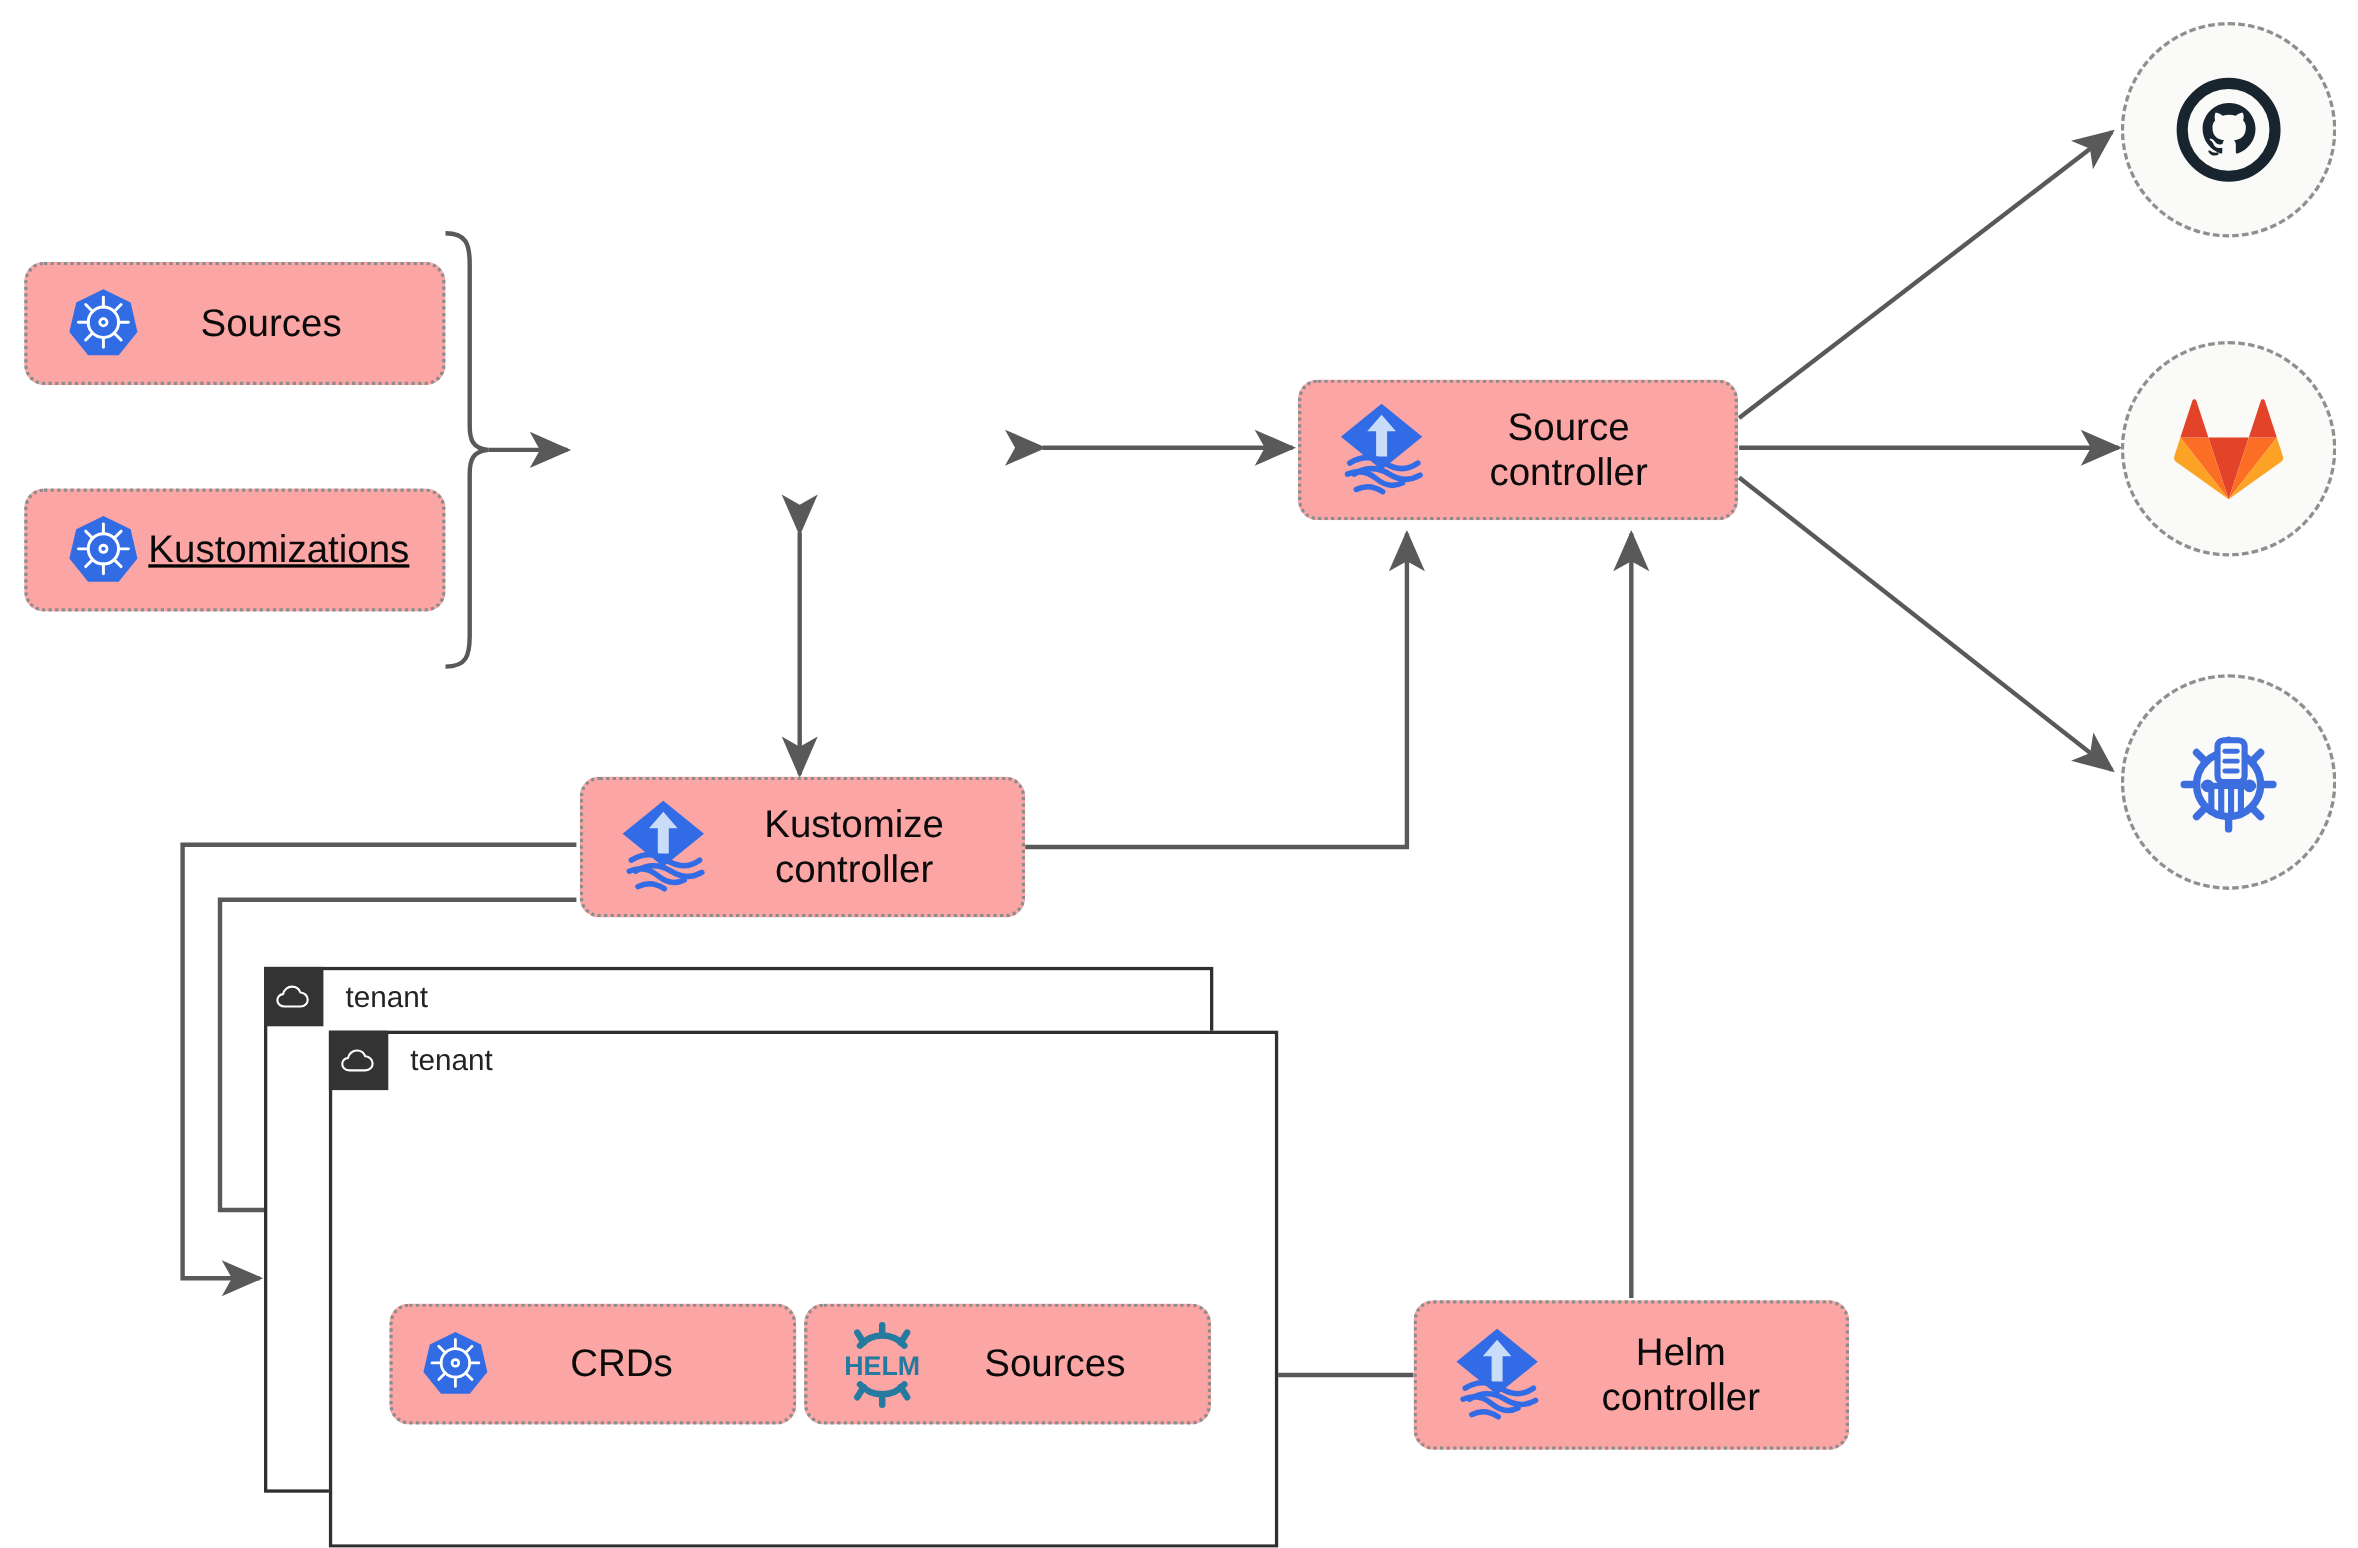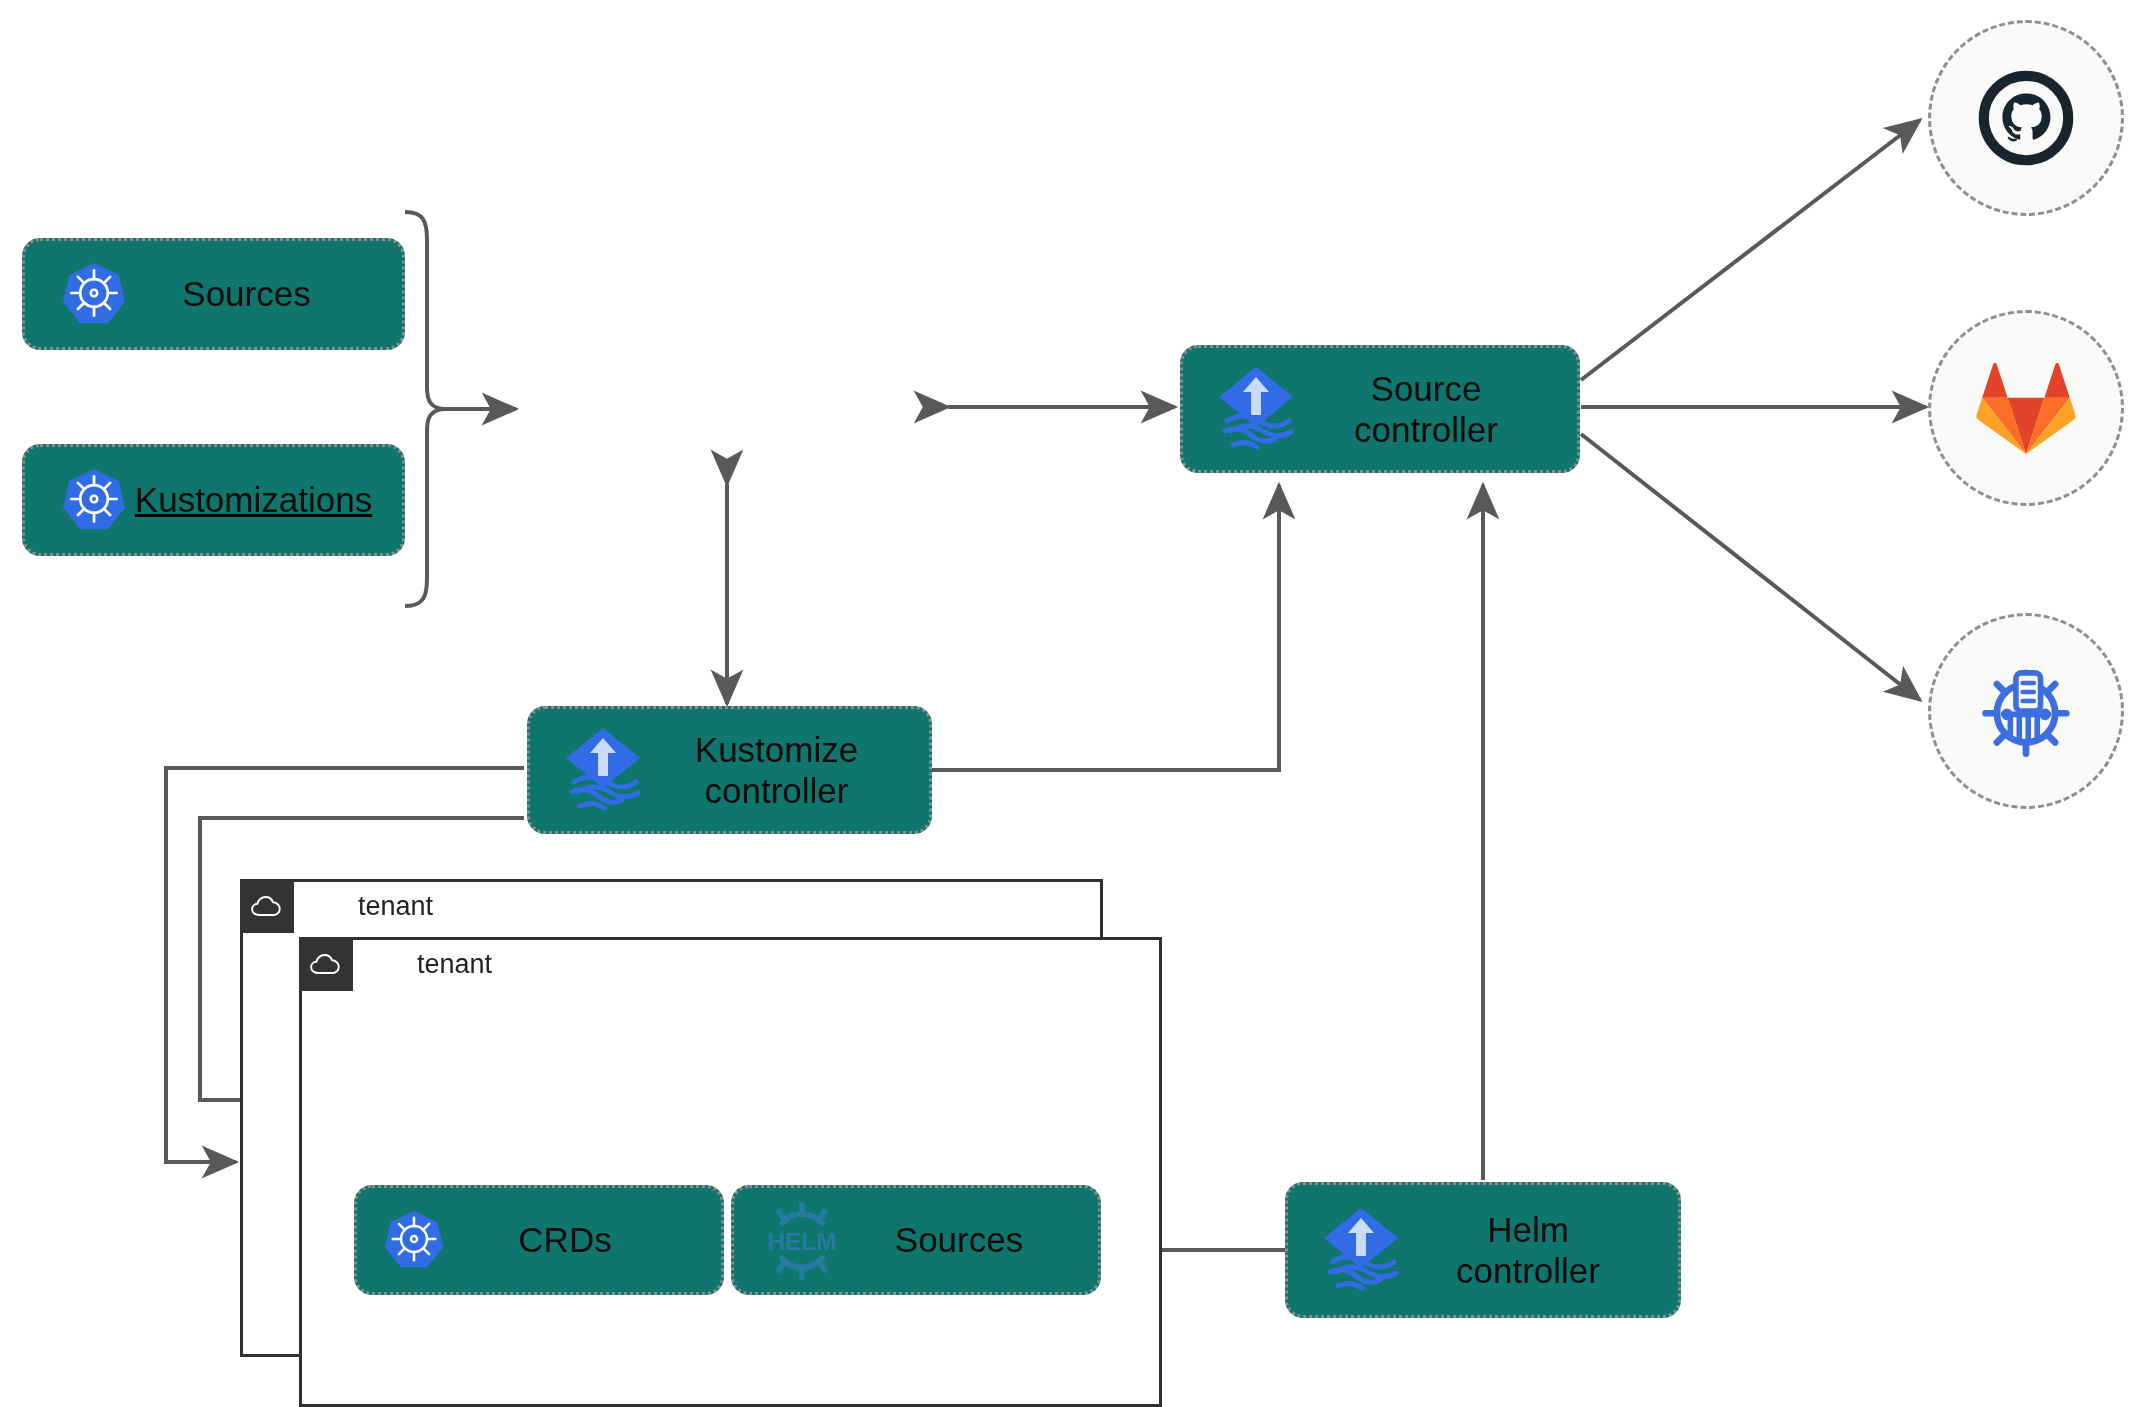--- a/index.html
+++ b/index.html
@@ -1,33 +1,33 @@
 <!DOCTYPE html>
 <html><head>
 <meta charset="utf-8">
 <style>
   html,body{margin:0;padding:0;background:#ffffff;}
   body{font-family:"Liberation Sans","DejaVu Sans",sans-serif;}
   #stage{position:relative;width:2144px;height:1407px;background:#fff;overflow:hidden;}
   #edges{position:absolute;left:0;top:0;width:2144px;height:1407px;pointer-events:none;}
 
   .node{position:absolute;box-sizing:border-box;display:flex;align-items:center;
-        background:#0f766e;border:3px dotted #8c8c8c;border-radius:18px;}
+        background:#fca5a5;border:3px dotted #8c8c8c;border-radius:18px;}
   .node .ic{flex:0 0 auto;display:flex;align-items:center;justify-content:center;}
   .node .lbl{flex:1 1 auto;text-align:center;color:#0b0b0b;line-height:1.18;
              white-space:pre-line;font-size:35px;}
 
   .repo{position:absolute;box-sizing:border-box;border:3px dashed #8f8f8f;
         border-radius:50%;background:#fafaf8;display:flex;align-items:center;justify-content:center;}
 
   .tenant{position:absolute;box-sizing:border-box;background:#ffffff;border:3px solid #303030;}
   .tenant-tab{position:absolute;left:-3px;top:-3px;display:flex;align-items:center;height:54px;}
   .tenant-tab .cloudbox{width:54px;height:54px;background:#333333;display:flex;
         align-items:center;justify-content:center;}
-  .tenant-tab .tname{font-size:27px;color:#232323;padding-left:20px;margin-left:44px;}
+  .tenant-tab .tname{font-size:27px;color:#232323;padding-left:20px;}
 
   .k8s-wrap{width:66px;height:66px;display:block;}
   .k8s-sm{width:62px;height:62px;display:block;}
   .flux-wrap{width:86px;height:92px;display:block;}
   .helm-wrap{width:84px;height:84px;display:block;}
 </style>
 </head>
 <body>
 
 <div id="stage">

